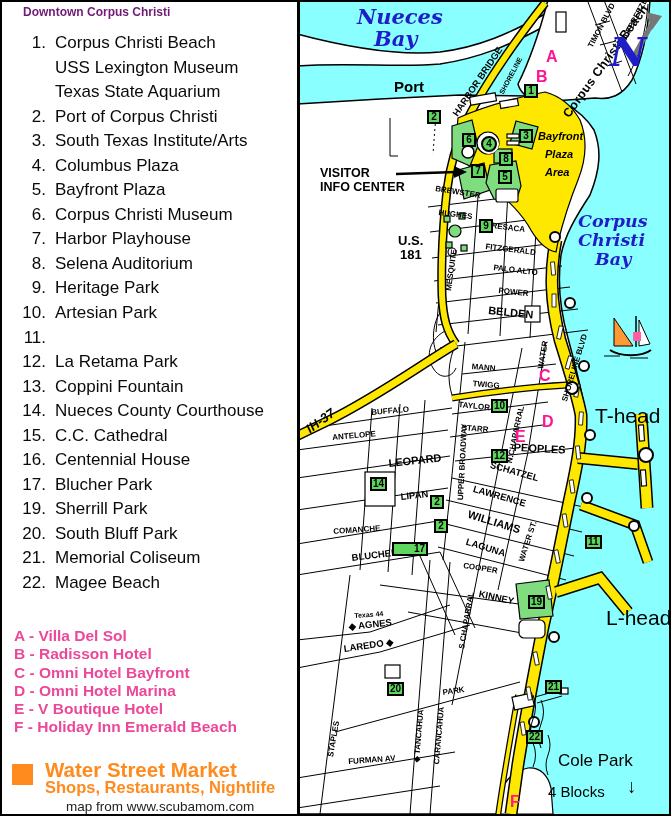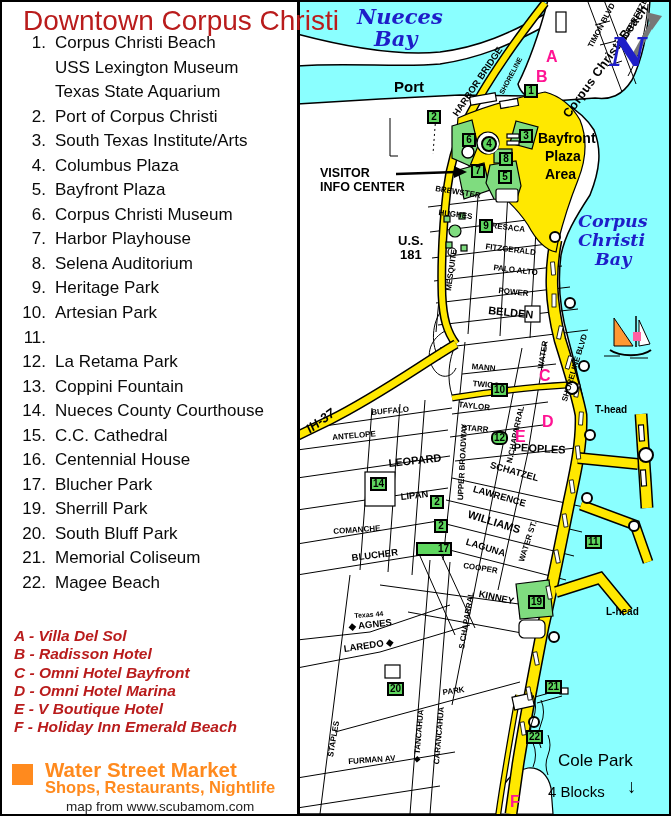--- a/index.html
+++ b/index.html
@@ -11,44 +11,44 @@
        font-family:"Liberation Sans",sans-serif;}
   .st{font-size:8px;font-weight:bold;}
   .stm{font-size:9.5px;font-weight:bold;}
   .stl{font-size:11px;font-weight:bold;}
   .sts{font-size:7px;font-weight:bold;}
   .beach{font-size:12.5px;font-weight:bold;letter-spacing:.4px;}
   .vic{font-size:12.5px;font-weight:bold;}
   .port{font-size:15px;font-weight:bold;}
   .hwy{font-size:13px;font-weight:bold;}
   .ih{font-size:13px;font-weight:bold;font-style:italic;}
-  .plaza{font-size:14px;font-weight:bold;}
-  .head{font-size:10px;font-weight:bold;}
+  .plaza{font-size:11px;font-weight:bold;font-style:italic;}
+  .head{font-size:21px;font-weight:normal;}
   .cole{font-size:17px;}
   .cole2{font-size:15px;}
   .darr{font-size:19px;font-weight:bold;}
   .bay{font-family:"DejaVu Serif",serif;font-weight:bold;font-style:italic;color:#1E1EC8;font-size:21px;}
   .bay2{font-family:"DejaVu Serif",serif;font-weight:bold;font-style:italic;color:#1E1EC8;font-size:17.5px;}
   .north{font-family:"DejaVu Serif",serif;font-weight:bold;font-style:italic;color:#1E1EC8;font-size:40px;}
   .marker{position:absolute;box-sizing:border-box;min-width:14px;height:14px;background:#5FD75F;
           border:2px solid #000;color:#000;font:bold 10px/10px "Liberation Sans",sans-serif;
           text-align:center;padding:0 1px;z-index:3;}
   .marker.circle{border-radius:50%;width:16px;height:16px;line-height:12px;box-shadow:0 0 0 2px #fff;}
   .maplet{position:absolute;color:#FF1493;font:bold 16px "Liberation Sans",sans-serif;z-index:3;}
   
   .legend{position:absolute;left:0;top:0;width:297px;height:816px;background:#fff;
           border-right:3px solid #000;z-index:4;}
-  .lg-title{position:absolute;left:23px;top:5px;font-weight:normal;font-size:28px;color:#b91c1c;
+  .lg-title{position:absolute;left:23px;top:5px;font-weight:bold;font-size:12px;color:#701a75;
             white-space:nowrap;}
   #lg-list{position:absolute;left:2px;top:31px;width:295px;}
   .lrow{display:flex;font-size:17px;line-height:24.55px;color:#0a0a0a;}
   .lnum{width:44px;text-align:right;padding-right:9px;flex:none;}
   .ltxt{white-space:nowrap;}
   #lg-hotels{position:absolute;left:14px;top:627px;}
-  .hrow{font-size:15.5px;line-height:18.3px;font-weight:bold;color:#b91c1c;white-space:nowrap;font-style:italic;}
+  .hrow{font-size:15.5px;line-height:18.3px;font-weight:bold;color:#ec4899;white-space:nowrap;}
   .market{position:absolute;left:12px;top:760px;display:flex;align-items:flex-start;}
   .msq{width:21px;height:21px;background:#FF8A1E;margin:4px 12px 0 0;flex:none;}
   .m-title{font-size:20.5px;font-weight:bold;color:#FF8A1E;line-height:19px;white-space:nowrap;}
   .m-sub{font-size:16.5px;font-weight:bold;color:#FF8A1E;line-height:17px;white-space:nowrap;}
   .credit{position:absolute;left:66px;top:799px;font-size:13.5px;color:#222;white-space:nowrap;}
   .frame{position:absolute;inset:0;border:2px solid #000;z-index:5;pointer-events:none;}
 </style>
 </head>
 <body>
 
@@ -283,27 +283,27 @@
       <span class="lbl north" style="left: 610px; top: 28px;">N</span>
       <span class="marker" style="left: 524px; top: 84px;">1</span>
       <span class="marker" style="left: 427px; top: 110px;">2</span>
       <span class="marker" style="left: 519px; top: 129px;">3</span>
       <span class="marker circle" style="left: 481px; top: 136px;">4</span>
       <span class="marker" style="left: 498px; top: 170px;">5</span>
       <span class="marker" style="left: 462px; top: 133px;">6</span>
       <span class="marker" style="left: 471px; top: 164px;">7</span>
       <span class="marker" style="left: 499px; top: 152px;">8</span>
       <span class="marker" style="left: 479px; top: 219px;">9</span>
-      <span class="marker" style="left: 491px; top: 383px;">10</span>
+      <span class="marker" style="left: 491px; top: 399px;">10</span>
       <span class="marker" style="left: 585px; top: 535px;">11</span>
-      <span class="marker" style="left: 491px; top: 431px; border-radius: 6px;">12</span>
+      <span class="marker" style="left: 491px; top: 449px;">12</span>
       <span class="marker" style="left: 430px; top: 495px;">2</span>
       <span class="marker" style="left: 370px; top: 477px;">14</span>
       <span class="marker" style="left: 434px; top: 519px;">2</span>
-      <span class="marker" style="left: 416px; top: 542px; padding-left: 20px;">17</span>
+      <span class="marker" style="left: 392px; top: 542px; padding-left: 20px;">17</span>
       <span class="marker" style="left: 528px; top: 595px;">19</span>
       <span class="marker" style="left: 387px; top: 682px;">20</span>
       <span class="marker" style="left: 503px; top: 680px; margin-left: 42px;">21</span>
       <span class="marker" style="left: 526px; top: 730px;">22</span>
       <span class="maplet" style="left: 546px; top: 48px;">A</span>
       <span class="maplet" style="left: 536px; top: 68px;">B</span>
       <span class="maplet" style="left: 539px; top: 367px;">C</span>
       <span class="maplet" style="left: 542px; top: 413px;">D</span>
       <span class="maplet" style="left: 515px; top: 428px;">E</span>
       <span class="maplet" style="left: 510px; top: 793px;">F</span>

